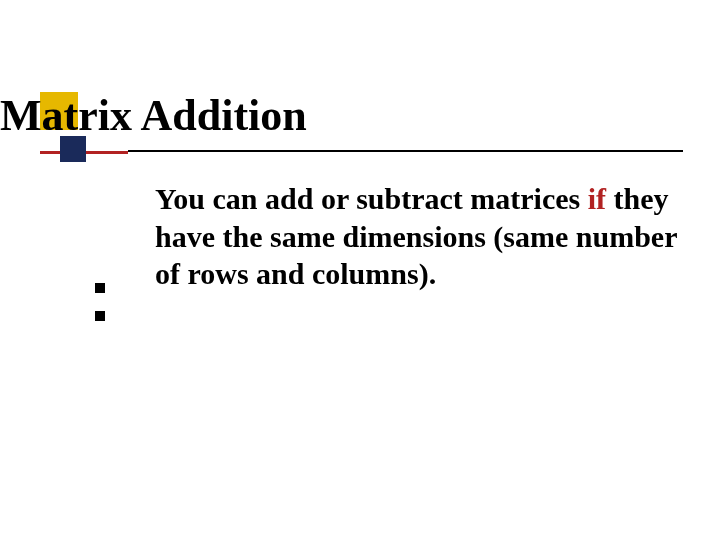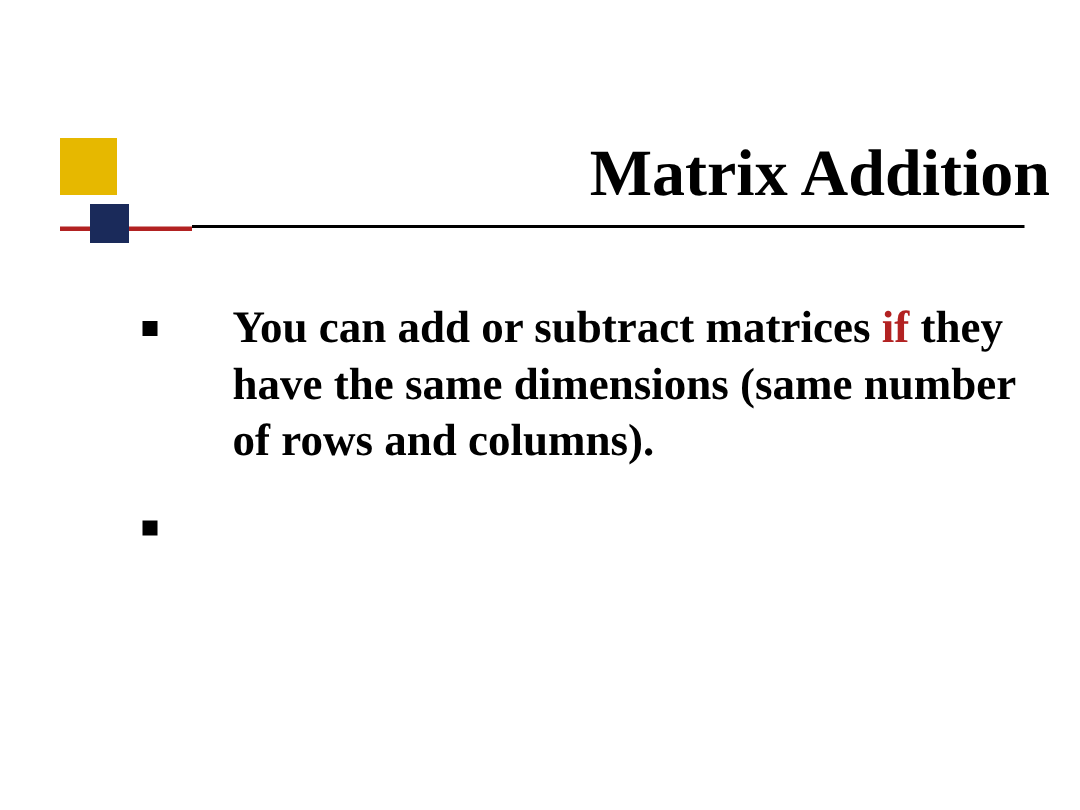--- a/index.html
+++ b/index.html
@@ -40,44 +40,43 @@
     left: 20px;
     width: 26px;
     height: 26px;
     background: #1a2a5a;
   }
   .title {
     position: absolute;
     top: 90px;
     left: 0;
     width: 700px;
-    text-align: right;
+    text-align: left;
     font-size: 44px;
     font-weight: bold;
     color: #000;
   }
   .underline {
     position: absolute;
     top: 150px;
     left: 128px;
     width: 555px;
     height: 2px;
     background: #000;
   }
   .content {
     position: absolute;
     top: 180px;
     left: 95px;
     width: 590px;
   }
   .bullet-row {
     display: flex;
-    align-items: flex-start;
+    align-items: flex-end;
     margin-bottom: 4px;
-    margin-top: 20px;
   }
   .bullet {
     width: 10px;
     height: 10px;
     background: #000;
     margin-top: 14px;
     margin-right: 50px;
     flex-shrink: 0;
   }
   .bullet-text {

